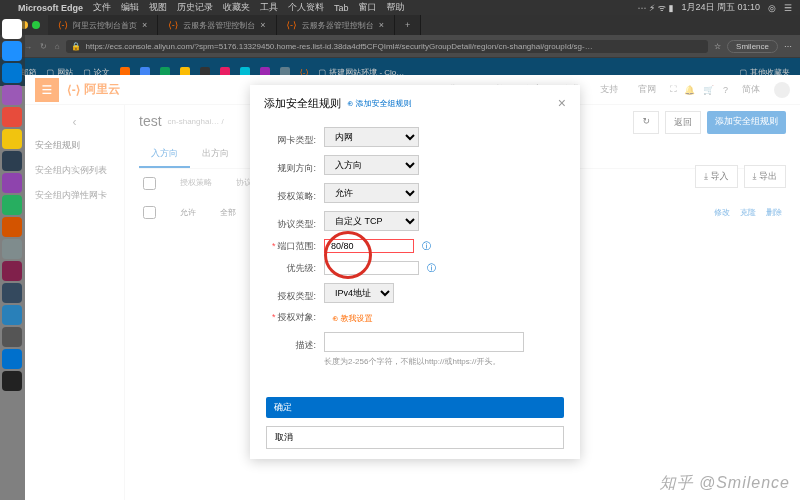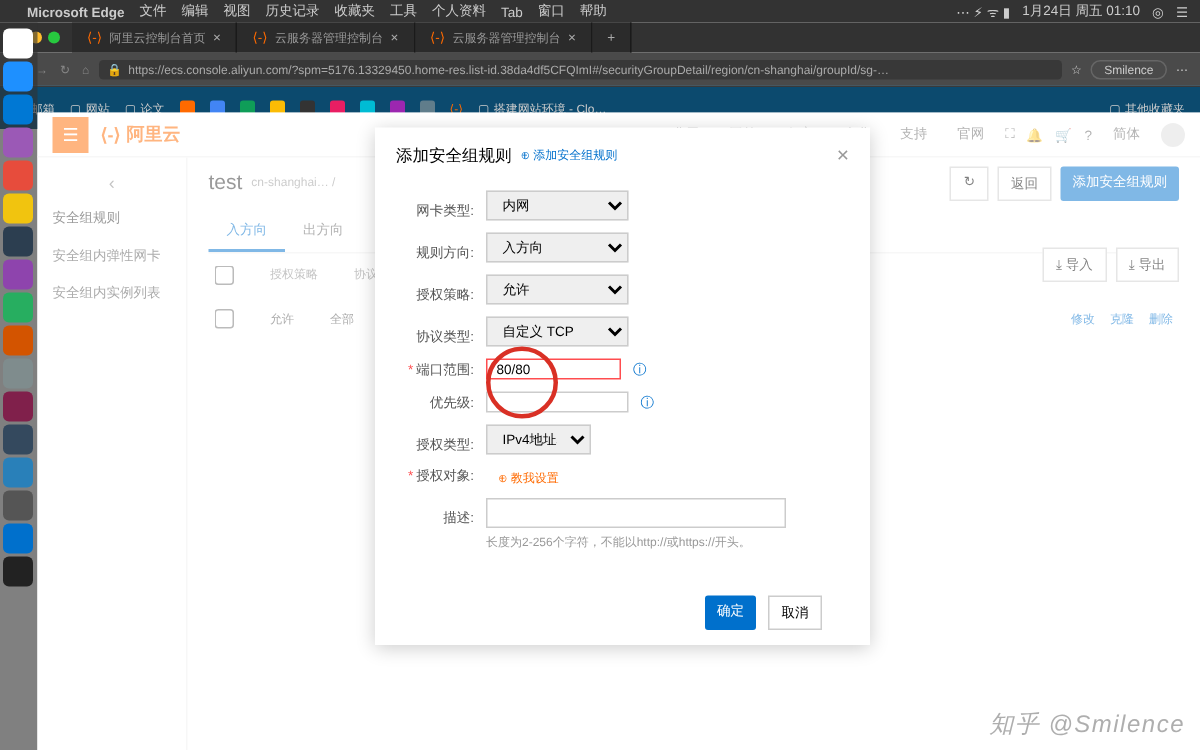--- a/index.html
+++ b/index.html
@@ -57,21 +57,21 @@
     .row select, .row input, .row textarea { border: 1px solid #ccc; padding: 3px 6px; font-size: 9px; font-family: inherit; }
     .row select { width: 95px; height: 20px; }
     .row .sel-wide { width: 70px; }
     .row input { width: 95px; height: 14px; }
     .row textarea { width: 200px; height: 20px; resize: none; }
     .row .port { border-color: #ff4d4f; width: 90px; }
     .row .ipinput { border-color: #00a854; width: 200px; }
     .row .info { color: #0070cc; margin-left: 8px; cursor: pointer; }
     .row .teach { color: #ff6a00; margin-left: 8px; font-size: 8px; cursor: pointer; }
     .hint { font-size: 8px; color: #999; margin-left: 56px; margin-top: -4px; margin-bottom: 8px; }
-    .m-foot { padding: 10px 32px; display: flex; justify-content: flex-end; gap: 8px; }
+    .m-foot { padding: 10px 16px; display: flex; justify-content: flex-end; gap: 8px; flex-direction: column; }
     .circle { position: absolute; top: 231px; left: 324px; width: 48px; height: 48px; border: 3px solid #d93025; border-radius: 50%; pointer-events: none; z-index: 10; }
     .dock { position: absolute; left: 0; top: 15px; bottom: 0; width: 25px; background: rgba(50,50,50,0.6); display: flex; flex-direction: column; gap: 2px; padding: 4px 2px; }
     .dock .d { width: 20px; height: 20px; border-radius: 4px; }
     .watermark { position: absolute; right: 10px; bottom: 6px; font-size: 16px; color: rgba(120,120,120,0.6); font-style: italic; letter-spacing: 1px; }
   </style>
 </head>
 <body>
 
 <div class="menubar">
   <span class="apple"></span>
@@ -213,22 +213,22 @@
       <span>🛒</span>
       <span>?</span>
       <span class="act">简体</span>
       <span style="width:16px;height:16px;border-radius:50%;background:#ddd;display:inline-block"></span>
     </div>
   </div>
   <div class="body">
     <div class="sidebar">
       <div class="side-back">‹</div>
       <div class="side-item active">安全组规则</div>
+      <div class="side-item">安全组内实例列表</div>
       <div class="side-item">安全组内弹性网卡</div>
-      <div class="side-item">安全组内实例列表</div>
     </div>
     <div class="main">
       <div class="crumb">
         <span>test</span>
         <span class="sub">cn-shanghai… /</span>
       </div>
       <div class="header-right">
         <span class="btn-white">↻</span>
         <span class="btn-white">返回</span>
         <span class="btn-blue">添加安全组规则</span>

